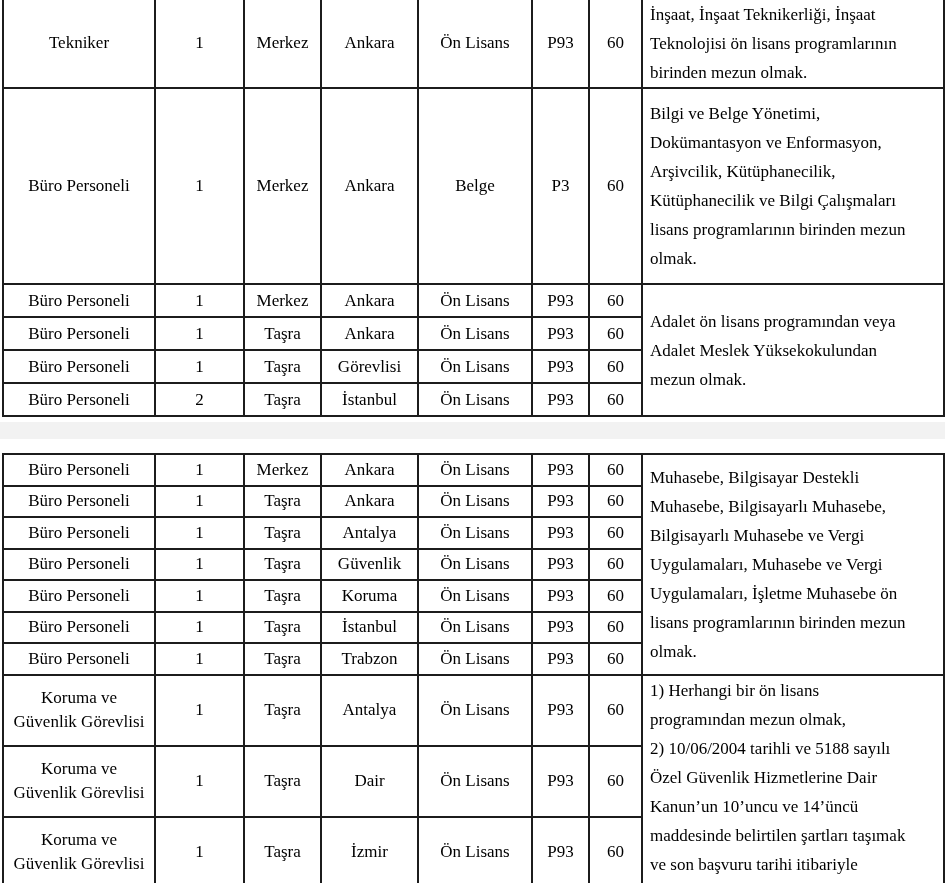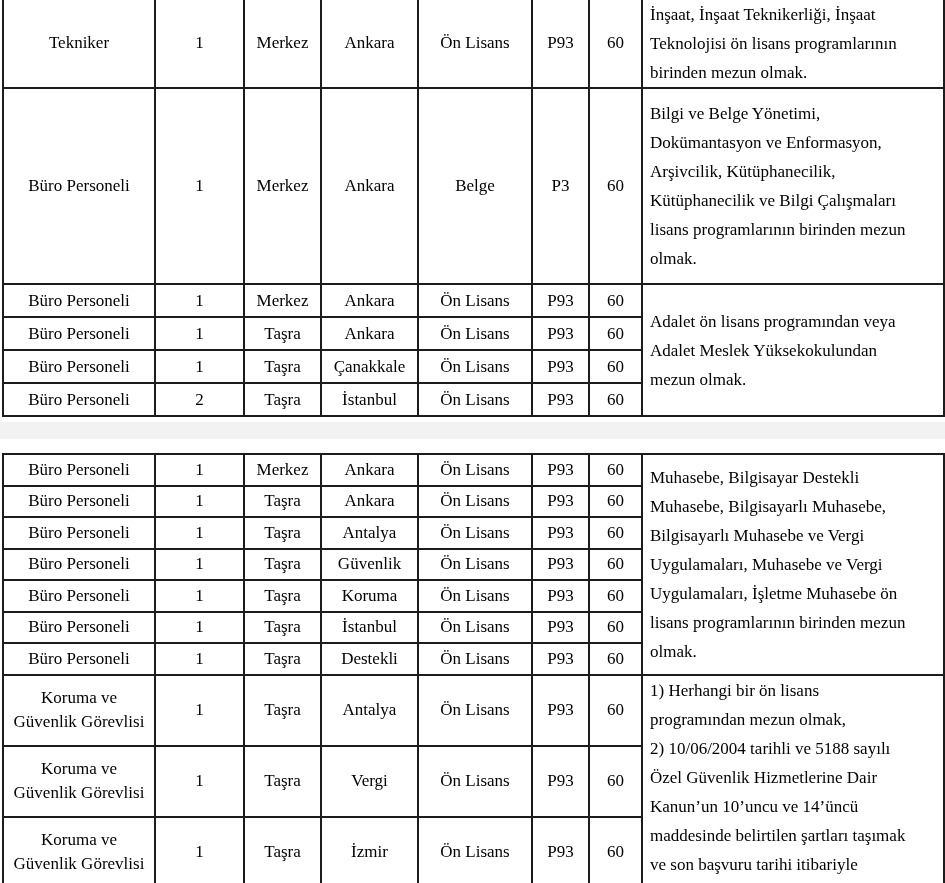--- a/index.html
+++ b/index.html
@@ -117,21 +117,21 @@
       <td>Taşra</td>
       <td>Ankara</td>
       <td>Ön Lisans</td>
       <td>P93</td>
       <td>60</td>
     </tr>
     <tr class="r-small">
       <td>Büro Personeli</td>
       <td>1</td>
       <td>Taşra</td>
-      <td>Çanakkale</td>
+      <td>Görevlisi</td>
       <td>Ön Lisans</td>
       <td>P93</td>
       <td>60</td>
     </tr>
     <tr class="r-small">
       <td>Büro Personeli</td>
       <td>2</td>
       <td>Taşra</td>
       <td>İstanbul</td>
       <td>Ön Lisans</td>
@@ -213,21 +213,21 @@
       <td>Taşra</td>
       <td>İstanbul</td>
       <td>Ön Lisans</td>
       <td>P93</td>
       <td>60</td>
     </tr>
     <tr class="r-small">
       <td>Büro Personeli</td>
       <td>1</td>
       <td>Taşra</td>
-      <td>Destekli</td>
+      <td>Trabzon</td>
       <td>Ön Lisans</td>
       <td>P93</td>
       <td>60</td>
     </tr>
     <tr class="r-guard">
       <td>Koruma ve
 Güvenlik Görevlisi</td>
       <td>1</td>
       <td>Taşra</td>
       <td>Antalya</td>
@@ -240,21 +240,21 @@
 Özel Güvenlik Hizmetlerine Dair
 Kanun’un 10’uncu ve 14’üncü
 maddesinde belirtilen şartları taşımak
 ve son başvuru tarihi itibariyle</td>
     </tr>
     <tr class="r-guard">
       <td>Koruma ve
 Güvenlik Görevlisi</td>
       <td>1</td>
       <td>Taşra</td>
-      <td>Vergi</td>
+      <td>Dair</td>
       <td>Ön Lisans</td>
       <td>P93</td>
       <td>60</td>
     </tr>
     <tr class="r-guard">
       <td>Koruma ve
 Güvenlik Görevlisi</td>
       <td>1</td>
       <td>Taşra</td>
       <td>İzmir</td>

